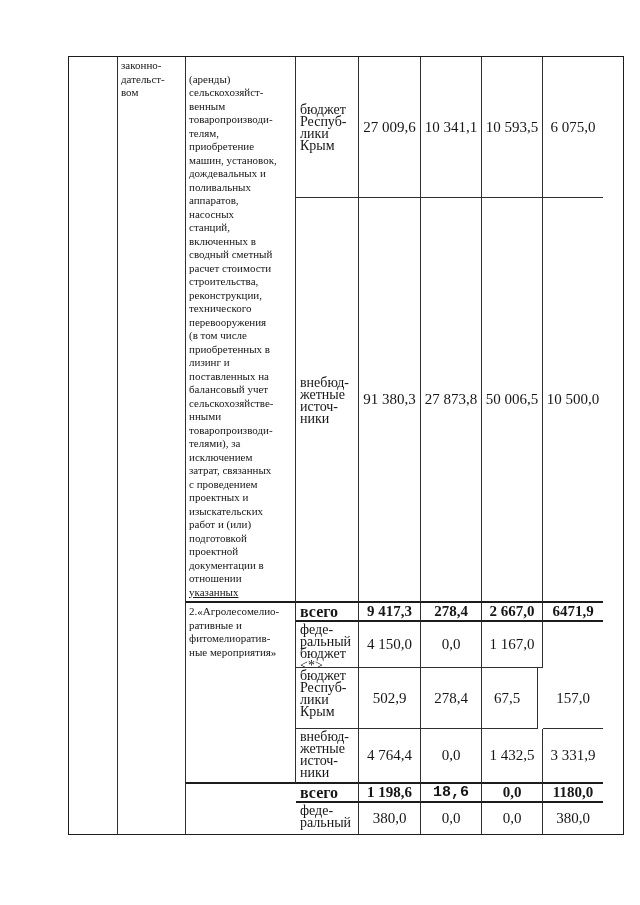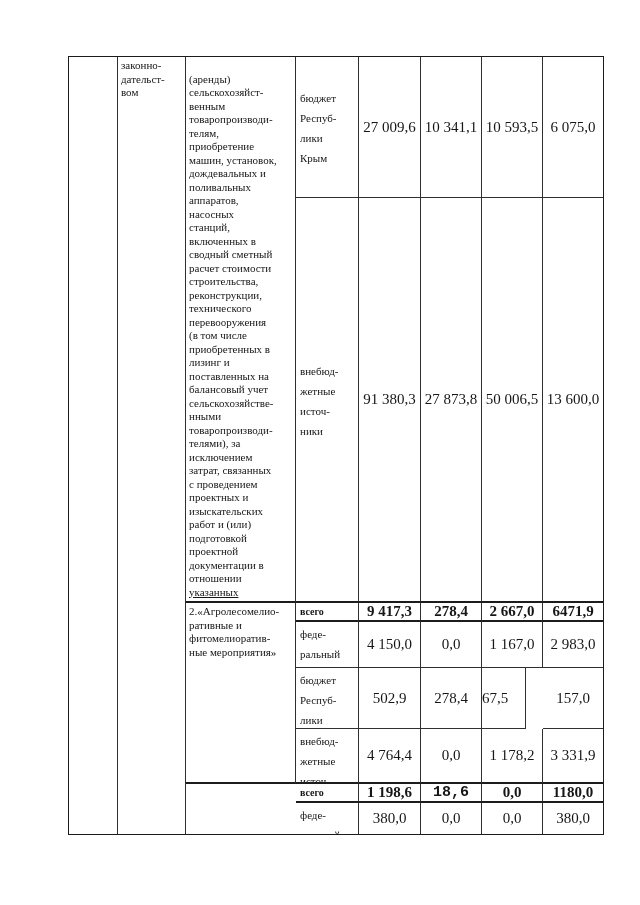--- a/index.html
+++ b/index.html
@@ -16,53 +16,54 @@
     font-family:"Liberation Serif","DejaVu Serif",serif;
     color:var(--ink);
     overflow:hidden;
   }
   .table{
     position:absolute;
     left:68px;top:56px;
     width:534px;height:777px;
     border:1.5px solid var(--line-bold);
     box-sizing:content-box;
+    padding-left:20px;
   }
   .cell{
     position:absolute;
     box-sizing:border-box;
     border-right:1px solid var(--line);
     border-bottom:1px solid var(--line);
     overflow:hidden;
   }
   .cell.last{border-right:none;}
   .cell.bend{border-bottom:none;}
   .cell.bb2{border-bottom:2px solid var(--line-bold);}
   .txt{
     white-space:pre-line;
     font-size:11px;
     line-height:13.5px;
     padding:2px 2px 0 3px;
   }
   .src{
     white-space:pre-line;
-    font-size:11px;
-    line-height:20px;
+    font-size:14px;
+    line-height:12px;
     padding:2px 2px 0 4px;
   }
   .vcenter{display:flex;align-items:center;}
   .val{
     display:flex;align-items:center;justify-content:center;
     font-size:15px;
     text-align:center;
   }
   .bold{font-weight:bold;}
   .u{text-decoration:underline;}
   .total-label{
-    font-size:10px;font-weight:bold;
+    font-size:16px;font-weight:bold;
     display:flex;align-items:center;
     padding-left:4px;
   }
 </style>
 </head>
 <body>
 
 <div class="page">
   <div class="table">
 
@@ -129,53 +130,52 @@
     <div class="cell val" style="left:413px;top:0;width:61px;height:141px;">10 593,5</div>
     <div class="cell val last" style="left:474px;top:0;width:60px;height:141px;">6 075,0</div>
 
     <div class="cell bb2 src vcenter" style="left:227px;top:141px;width:63px;height:405px;">внебюд-
 жетные
 источ-
 ники</div>
     <div class="cell bb2 val" style="left:290px;top:141px;width:62px;height:405px;">91 380,3</div>
     <div class="cell bb2 val" style="left:352px;top:141px;width:61px;height:405px;">27 873,8</div>
     <div class="cell bb2 val" style="left:413px;top:141px;width:61px;height:405px;">50 006,5</div>
-    <div class="cell bb2 val last" style="left:474px;top:141px;width:60px;height:405px;">13 600,0</div>
+    <div class="cell bb2 val last" style="left:474px;top:141px;width:60px;height:405px;">10 500,0</div>
 
     <div class="cell bb2 total-label" style="left:227px;top:546px;width:63px;height:19px;">всего</div>
     <div class="cell bb2 val bold" style="left:290px;top:546px;width:62px;height:19px;">9 417,3</div>
     <div class="cell bb2 val bold" style="left:352px;top:546px;width:61px;height:19px;">278,4</div>
     <div class="cell bb2 val bold" style="left:413px;top:546px;width:61px;height:19px;">2 667,0</div>
     <div class="cell bb2 val bold last" style="left:474px;top:546px;width:60px;height:19px;">6471,9</div>
 
     <div class="cell src" style="left:227px;top:565px;width:63px;height:46px;">феде-
 ральный
 бюджет
 &lt;*&gt;</div>
     <div class="cell val" style="left:290px;top:565px;width:62px;height:46px;">4 150,0</div>
     <div class="cell val" style="left:352px;top:565px;width:61px;height:46px;">0,0</div>
     <div class="cell val" style="left:413px;top:565px;width:61px;height:46px;">1 167,0</div>
-    <div class="cell val last" style="left:474px;top:565px;width:60px;height:46px;">2 983,0</div>
 
     <div class="cell src" style="left:227px;top:611px;width:63px;height:61px;">бюджет
 Респуб-
 лики
 Крым</div>
     <div class="cell val" style="left:290px;top:611px;width:62px;height:61px;">502,9</div>
     <div class="cell val" style="left:352px;top:611px;width:61px;height:61px;">278,4</div>
-    <div class="cell val" style="left:396px;top:611px;width:61px;height:61px;">67,5</div>
+    <div class="cell val" style="left:408px;top:611px;width:61px;height:61px;">67,5</div>
     <div class="cell val last" style="left:474px;top:611px;width:60px;height:61px;">157,0</div>
 
     <div class="cell bb2 src" style="left:227px;top:672px;width:63px;height:55px;">внебюд-
 жетные
 источ-
 ники</div>
     <div class="cell bb2 val" style="left:290px;top:672px;width:62px;height:55px;">4 764,4</div>
     <div class="cell bb2 val" style="left:352px;top:672px;width:61px;height:55px;">0,0</div>
-    <div class="cell bb2 val" style="left:413px;top:672px;width:61px;height:55px;">1 178,2</div>
+    <div class="cell bb2 val" style="left:413px;top:672px;width:61px;height:55px;">1 432,5</div>
     <div class="cell bb2 val last" style="left:474px;top:672px;width:60px;height:55px;">3 331,9</div>
 
     <div class="cell bb2 total-label" style="left:227px;top:727px;width:63px;height:19px;">всего</div>
     <div class="cell bb2 val bold" style="left:290px;top:727px;width:62px;height:19px;">1 198,6</div>
     <div class="cell bb2 val bold" style="left:352px;top:727px;width:61px;height:19px;font-family:Liberation Mono, monospace;">18,6</div>
     <div class="cell bb2 val bold" style="left:413px;top:727px;width:61px;height:19px;">0,0</div>
     <div class="cell bb2 val bold last" style="left:474px;top:727px;width:60px;height:19px;">1180,0</div>
 
     <div class="cell bend src" style="left:227px;top:746px;width:63px;height:31px;">феде-
 ральный</div>

